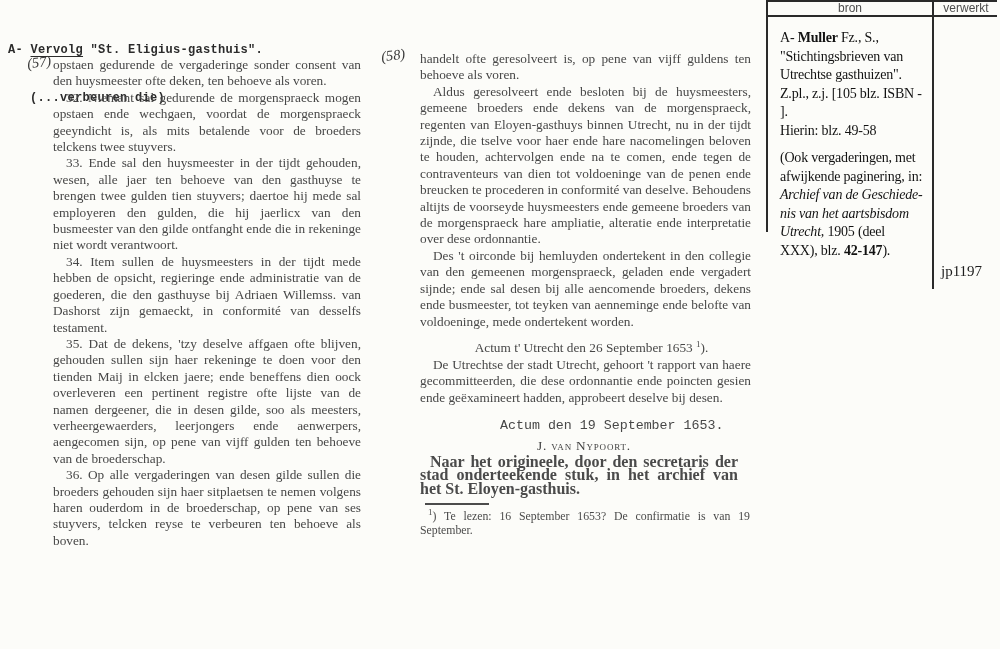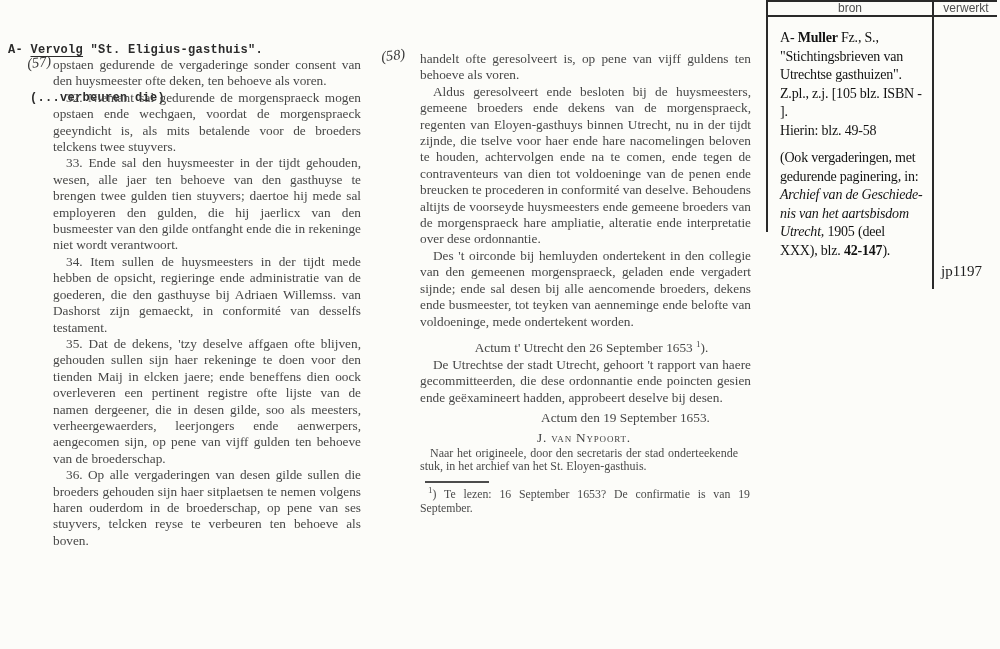--- a/index.html
+++ b/index.html
@@ -36,29 +36,29 @@
   .col p.noindent { text-indent:0; }
   .col-left  { left:53px;  top:57px; width:308px; }
   .col-right { left:420px; top:51px; width:331px; }
 
   .actum-line {
     margin-top:6px; text-align:center; padding-left:12px;
     text-indent:0; white-space:nowrap;
   }
   .actum-line sup, .footnote sup { font-size:9px; }
   .vroetschap { margin-top:13px; }
-  .actum2 { margin-top:4px; text-align:center; padding-left:80px; white-space:nowrap; }
+  .actum2 { margin-top:12px; text-align:left; padding-left:80px; white-space:nowrap;font-family:Liberation Mono, monospace; }
   .signature {
     margin-top:4px; margin-left:117px;
     font-variant:small-caps; letter-spacing:.8px; color:#424242;
   }
   .colophon {
     margin-top:11px; margin-left:-15px; width:318px;
-    font-size:12px; line-height:13.6px; text-indent:10px !important;
-    text-align:justify; color:#4a4a4a;
+    font-size:16px; line-height:13.6px; text-indent:10px !important;
+    text-align:justify; color:#4a4a4a;font-weight:bold;
   }
   .footnote-rule {
     margin-top:7px; margin-left:5px; width:64px; height:2px;
     background:#4c4c4c;
   }
   .footnote {
     margin-top:6px; margin-left:3px; width:330px;
     font-size:11.8px; line-height:14.2px; text-indent:8px !important;
     text-align:justify; color:#4a4a4a;
   }
@@ -135,21 +135,21 @@
 
   <div class="citation">
     <div class="cit-line"><span>A- </span><b>Muller</b><span> Fz., S.,</span></div>
     <div class="cit-line">"Stichtingsbrieven van</div>
     <div class="cit-line">Utrechtse gasthuizen".</div>
     <div class="cit-line">Z.pl., z.j. [105 blz. ISBN -</div>
     <div class="cit-line">].</div>
     <div class="cit-line">Hierin: blz. 49-58</div>
     <div class="cit-gap"></div>
     <div class="cit-line">(Ook vergaderingen, met</div>
-    <div class="cit-line">gedurende paginering, in:</div>
+    <div class="cit-line">afwijkende paginering, in:</div>
     <div class="cit-line it"><i>Archief van de Geschiede-</i></div>
     <div class="cit-line it"><i>nis van het aartsbisdom</i></div>
     <div class="cit-line"><i>Utrecht,</i><span>  1905 (deel</span></div>
     <div class="cit-line"><span>XXX), blz. </span><b>42-147</b><span>).</span></div>
   </div>
 
   <div class="sb-code">jp1197</div>
 
 </div>
 

